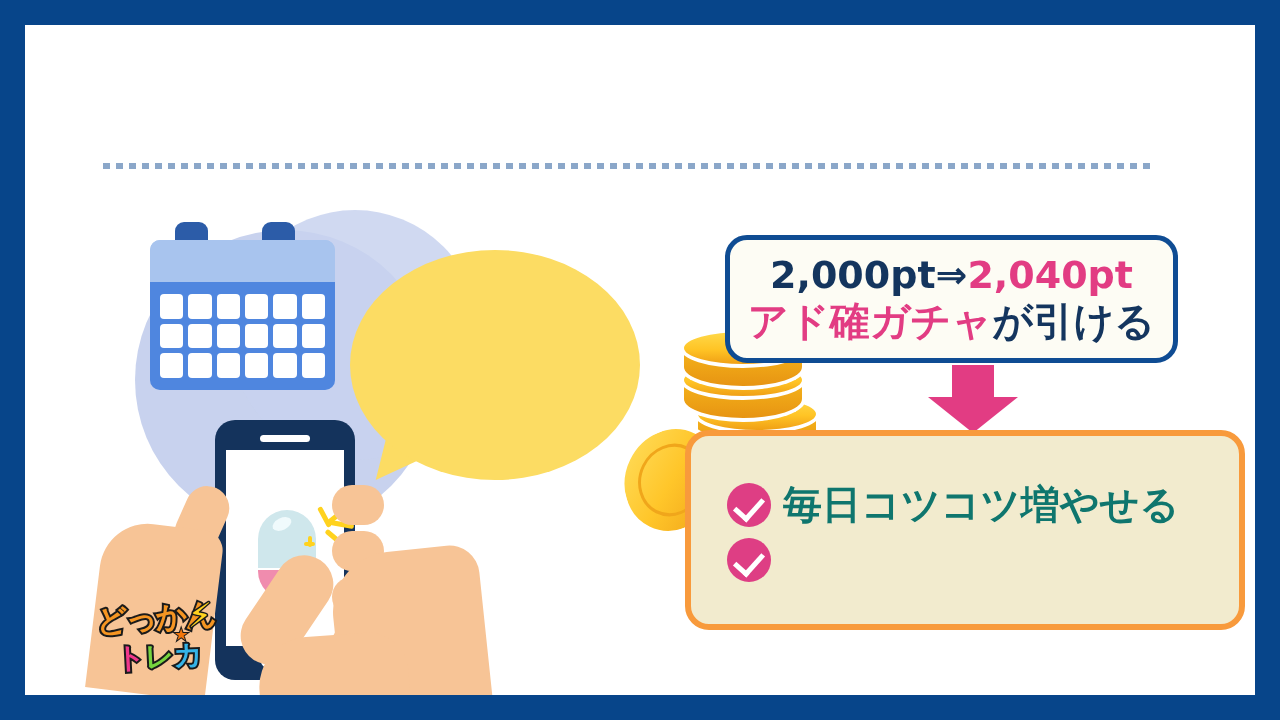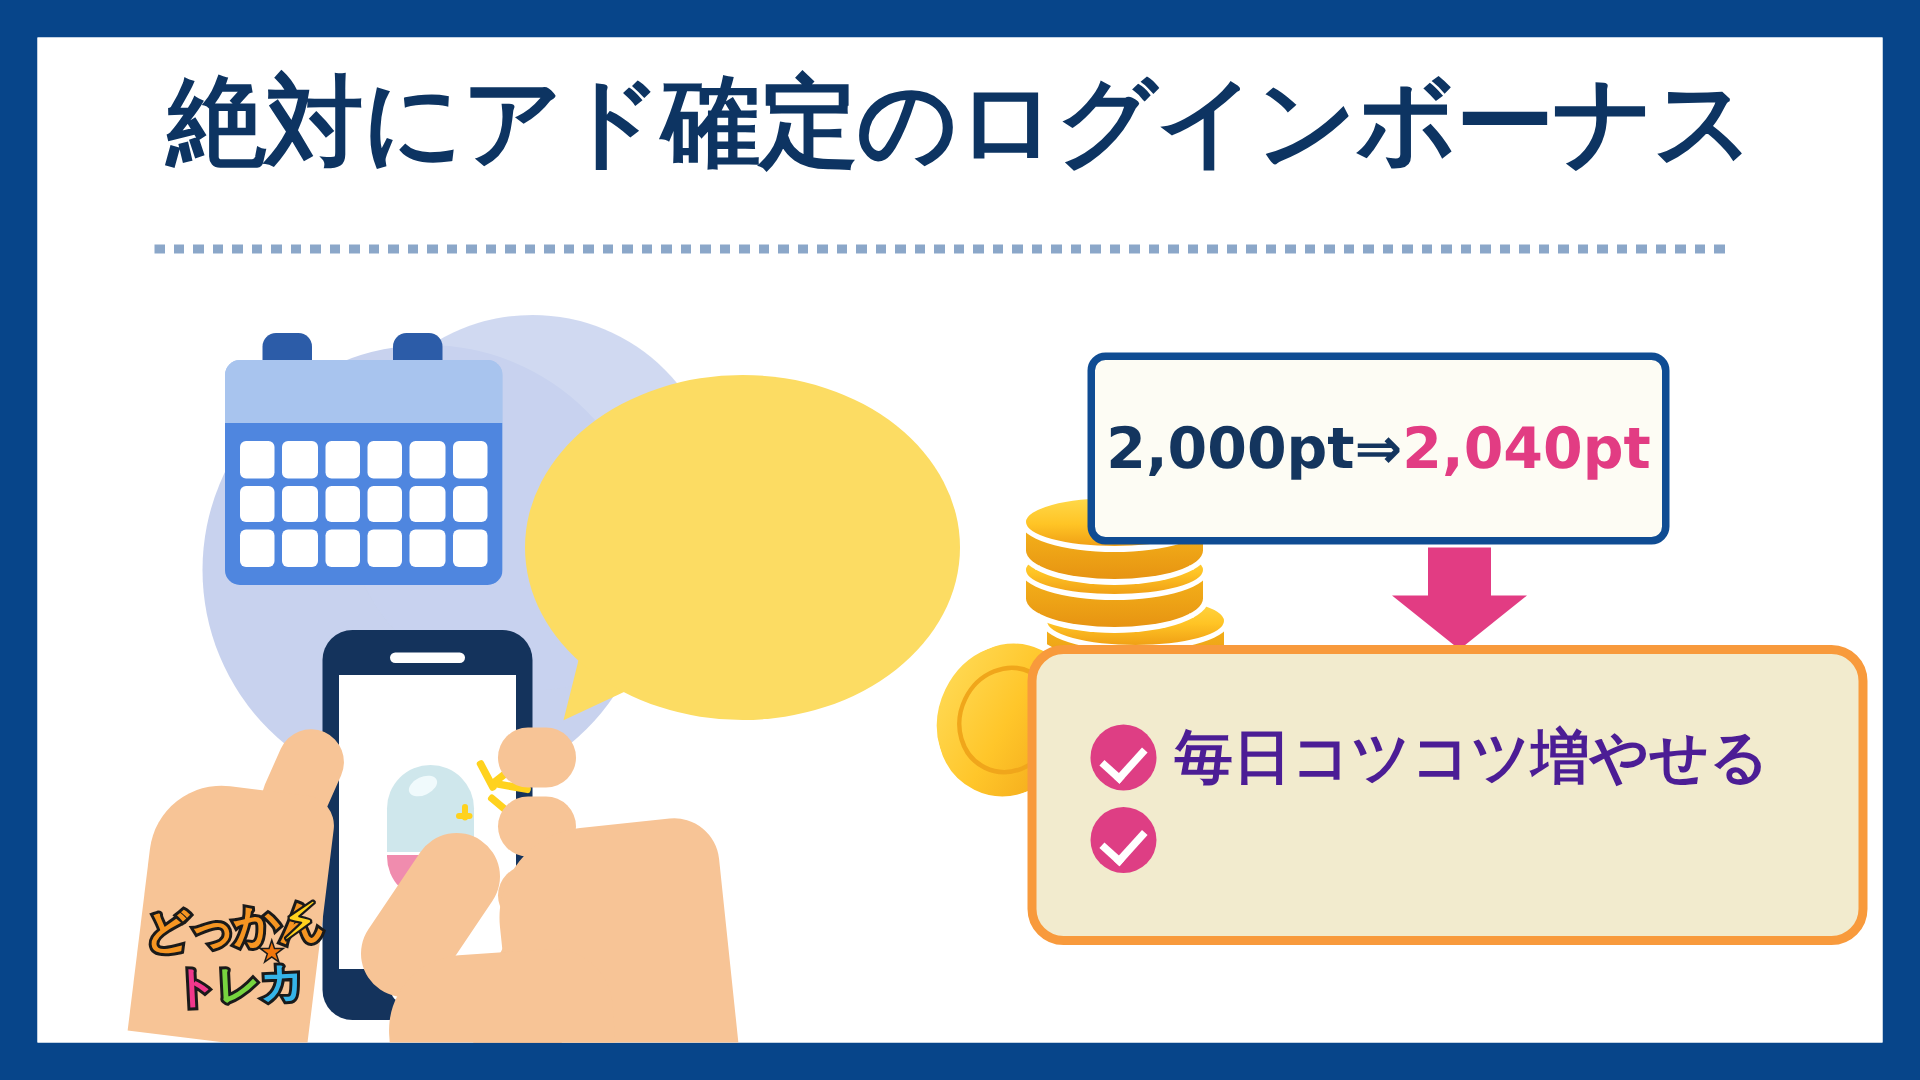--- a/index.html
+++ b/index.html
@@ -98,22 +98,22 @@
   .lg-a{color:#F0378B;} .lg-b{color:#77D43F;} .lg-c{color:#35B4E8;}
   #logo-bolt{position:absolute;left:96px;top:0px;font-size:34px;color:#FFD21E;
     -webkit-text-stroke:3px #1A1A1A;paint-order:stroke fill;font-weight:bold;}
   #logo-star{position:absolute;left:82px;top:30px;font-size:16px;color:#F2760C;
     -webkit-text-stroke:2px #1A1A1A;paint-order:stroke fill;}
 
   
   #panel{position:absolute;left:655px;top:190px;width:575px;height:430px;}
 
   #point-box{
-    position:absolute;left:45px;top:20px;width:388px;height:128px;
-    border:5px solid #0F4C93;border-radius:12px;background:#FDFCF4;box-sizing:border-box;
+    position:absolute;left:45px;top:20px;width:453px;height:128px;
+    border:5px solid #0F4C93;border-radius:22px;background:#FDFCF4;box-sizing:border-box;
     display:flex;flex-direction:column;align-items:center;justify-content:center;
   }
   .pb-line{white-space:nowrap;font-weight:bold;line-height:1.18;
     font-family:"DejaVu Sans","Liberation Sans",sans-serif;}
   #pb-line1{font-size:38px;}
   #pb-line2{font-size:40px;}
   .navy{color:#14355E;} .pink{color:#E23C83;}
 
   #arrow{position:absolute;left:248px;top:150px;width:90px;height:68px;}
   #arrow-stem{position:absolute;left:24px;top:0;width:42px;height:34px;background:#E23C83;}
@@ -128,34 +128,31 @@
   .benefit-row{display:flex;align-items:center;margin:3px 0;}
   .check-circle{
     width:44px;height:44px;border-radius:50%;background:#DE3E84;flex:0 0 auto;
     margin-right:12px;position:relative;
   }
   .check-circle:after{
     content:"";position:absolute;left:13px;top:9px;width:13px;height:23px;
     border:5px solid #ffffff;border-top:none;border-left:none;transform:rotate(42deg);
   }
   .benefit-text{
-    font-size:39px;font-weight:bold;color:#4c1d95;white-space:nowrap;
+    font-size:39px;font-weight:bold;color:#0f766e;white-space:nowrap;
     font-family:"DejaVu Sans","Liberation Sans",sans-serif;
     text-shadow:0 0 2px #F2EBCE;
   }
 </style>
 </head>
 <body>
 
 <div id="banner">
   <div class="inner">
 
-    <div id="title-wrap">
-      <div id="title">絶対にアド確定のログインボーナス</div>
-    </div>
     <div id="divider"></div>
 
     <div id="illu">
       <div id="bg-circle"></div>
       <div id="bg-circle2"></div>
 
       <div id="calendar">
         <div class="cal-ring l"></div>
         <div class="cal-ring r"></div>
         <div id="cal-body">
@@ -240,20 +237,23 @@
         </div>
       </div>
     </div>
 
     <div id="panel">
 
       <div id="point-box">
         <div class="pb-line" id="pb-line1">
           <span class="navy">2,000pt⇒</span><span class="pink">2,040pt</span>
         </div>
+        <div class="pb-line" id="pb-line2">
+          <span class="pink">アド確ガチャ</span><span class="navy">が引ける</span>
+        </div>
       </div>
 
       <div id="arrow">
         <div id="arrow-stem"></div>
         <div id="arrow-head"></div>
       </div>
 
       <div id="benefit-box">
         <div class="benefit-row">
           <div class="check-circle"></div>

